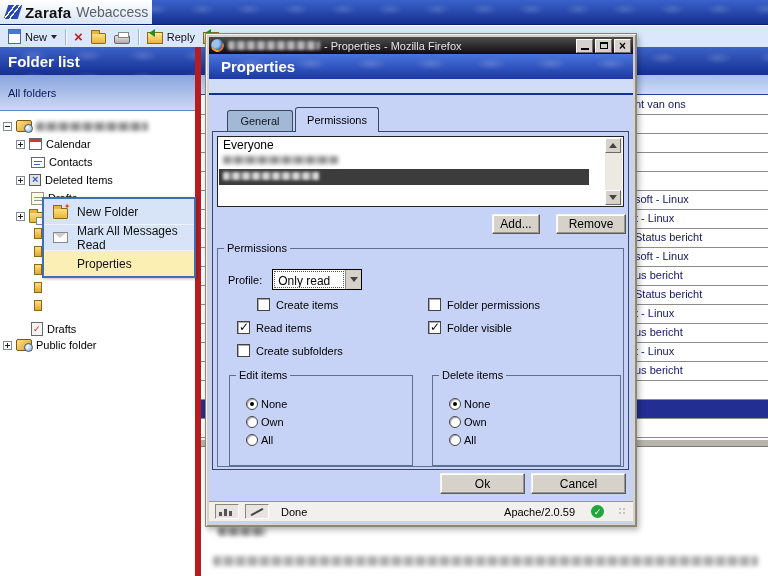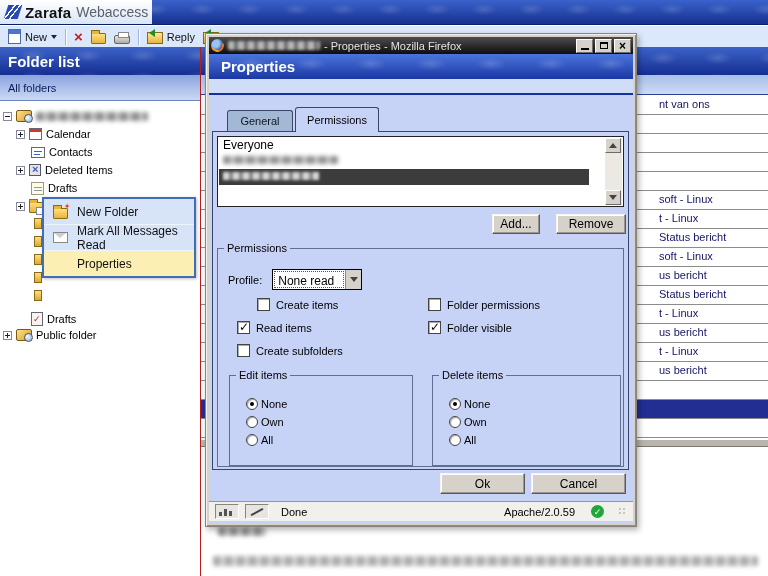--- a/index.html
+++ b/index.html
@@ -36,26 +36,26 @@
   .i-print{width:16px;height:9px;background:linear-gradient(#e8e5de,#b0aca2);border:1px solid #666;border-radius:2px;position:relative;margin-top:5px;}
   .i-print::before{content:"";position:absolute;left:3px;top:-4px;width:9px;height:4px;background:#fff;border:1px solid #888;}
   .i-env{width:15px;height:11px;background:#fdfdfd;border:1px solid #888;position:relative;display:inline-block;}
   .i-env::before{content:"";position:absolute;left:0;top:0;width:0;height:0;border-left:6px solid transparent;
     border-right:6px solid transparent;border-top:5px solid #cfcfcf;margin-left:0.5px;}
   .i-reply{position:relative;width:16px;height:12px;background:linear-gradient(#ffe79a,#e8b53c);border:1px solid #8a6a14;margin-top:2px;}
   .i-reply::before{content:"";position:absolute;left:-3px;top:-4px;width:0;height:0;
     border:4px solid transparent;border-right:6px solid #1f8f1f;}
 
   
-  .sidebar{position:absolute;left:0;top:47px;width:201px;height:529px;background:#f0abfc;border-right:1px solid #b91c1c;}
+  .sidebar{position:absolute;left:0;top:47px;width:201px;height:529px;background:#f0abfc;border-right:6px solid #b91c1c;}
   .sb-header{height:28px;background:linear-gradient(180deg,#3c63c8,#152e92);
     background-image:radial-gradient(ellipse 22px 10px at 60% 40%,rgba(255,255,255,.15),transparent 65%),linear-gradient(180deg,#3c63c8,#152e92);
     background-size:55px 22px,100% 100%;
     color:#fff;font-size:15px;font-weight:bold;display:flex;align-items:center;padding-left:8px;}
-  .sb-sub{height:26px;background:linear-gradient(180deg,#8aa4de,#cbd9f4);border-bottom:1px solid #6a86c0;
+  .sb-sub{height:36px;background:linear-gradient(180deg,#8aa4de,#cbd9f4);border-bottom:1px solid #6a86c0;
     color:#0a1a5a;font-size:11px;display:flex;align-items:center;padding-left:8px;}
   .tree{position:relative;height:480px;background:#fff;font-size:11px;color:#000;}
   .trow{position:absolute;height:18px;display:flex;align-items:center;gap:4px;}
   .expander{width:9px;height:9px;background:#fff;border:1px solid #848a9a;position:relative;flex:none;}
   .expander::before,.expander.minus::before{content:"";position:absolute;left:1px;top:3px;width:5px;height:1px;background:#222;}
   .expander.plus::after{content:"";position:absolute;left:3px;top:1px;width:1px;height:5px;background:#222;}
   .tico{flex:none;position:relative;}
   .i-root{width:16px;height:12px;background:linear-gradient(135deg,#ffe08a,#d89c2a);border:1px solid #7a5a10;border-radius:2px;position:relative;}
   .i-root::after{content:"";position:absolute;right:-2px;bottom:-2px;width:7px;height:7px;border-radius:50%;
     background:radial-gradient(circle at 35% 35%,#fff,#9ec0ee 70%);border:1px solid #456;}
@@ -86,21 +86,21 @@
 
   
   .mainpane{position:absolute;left:201px;top:47px;width:567px;height:529px;background:#fff;}
   .mp-header{height:28px;background:linear-gradient(180deg,#3c63c8,#152e92);
     background-image:radial-gradient(ellipse 22px 10px at 40% 50%,rgba(255,255,255,.15),transparent 65%),linear-gradient(180deg,#3c63c8,#152e92);
     background-size:55px 22px,100% 100%;}
   .mp-sub{height:20px;background:linear-gradient(180deg,#a8bfe8,#cddaf4);border-bottom:1px solid #2a3f96;}
   .mrows{position:absolute;left:0;top:49px;width:567px;}
   .mrow{position:relative;height:19px;border-bottom:1px solid #8c8c8c;background:#fff;}
   .mrow.sel{background:#232e93;}
-  .mtxt{position:absolute;left:434px;top:2px;font-size:11px;color:#141464;white-space:nowrap;padding-left:24px;}
+  .mtxt{position:absolute;left:434px;top:2px;font-size:11px;color:#141464;white-space:nowrap;}
   .splitter{position:absolute;left:0;top:392px;width:567px;height:8px;background:#b9b5ae;
     border-top:1px solid #fff;border-bottom:1px solid #7c7870;}
   .preview{position:absolute;left:0;top:400px;width:567px;height:129px;background:#fff;}
   .pblur1{position:absolute;left:17px;top:80px;width:48px;height:9px;}
   .pblur2{position:absolute;left:12px;top:109px;width:545px;height:10px;opacity:.75;}
 
   
   .dialog{position:absolute;left:205px;top:33px;width:432px;height:494px;z-index:10;background:#d6d2ca;
     border:1px solid #88847c;box-shadow:inset 1px 1px 0 #f4f2ee,inset -1px -1px 0 #8e8a82,2px 3px 6px rgba(0,0,0,.3);padding:3px;}
   .dlg-title{height:17px;background:linear-gradient(180deg,#4e4e4e,#0d0d0d);display:flex;align-items:center;padding:0 2px;gap:4px;}
@@ -405,21 +405,21 @@
 
           <div class="btn" style="left:279px;top:82px;width:48px;height:20px;">Add...</div>
           <div class="btn" style="left:343px;top:82px;width:70px;height:20px;">Remove</div>
 
           <fieldset style="left:4px;top:110px;width:407px;height:225px;">
             <legend>Permissions</legend>
 
             <div class="profrow">
               <span>Profile:</span>
               <span class="ddown">
-                <span class="ddtext">None read</span>
+                <span class="ddtext">Only read</span>
                 <span class="ddbtn">
                     <span class="tri-dn"></span>
                   </span>
               </span>
             </div>
 
             <div class="chkrow" style="left:19px;top:44px;padding-left:20px;">
               <span class="chk"></span>
               <span>Create items</span>
             </div>

